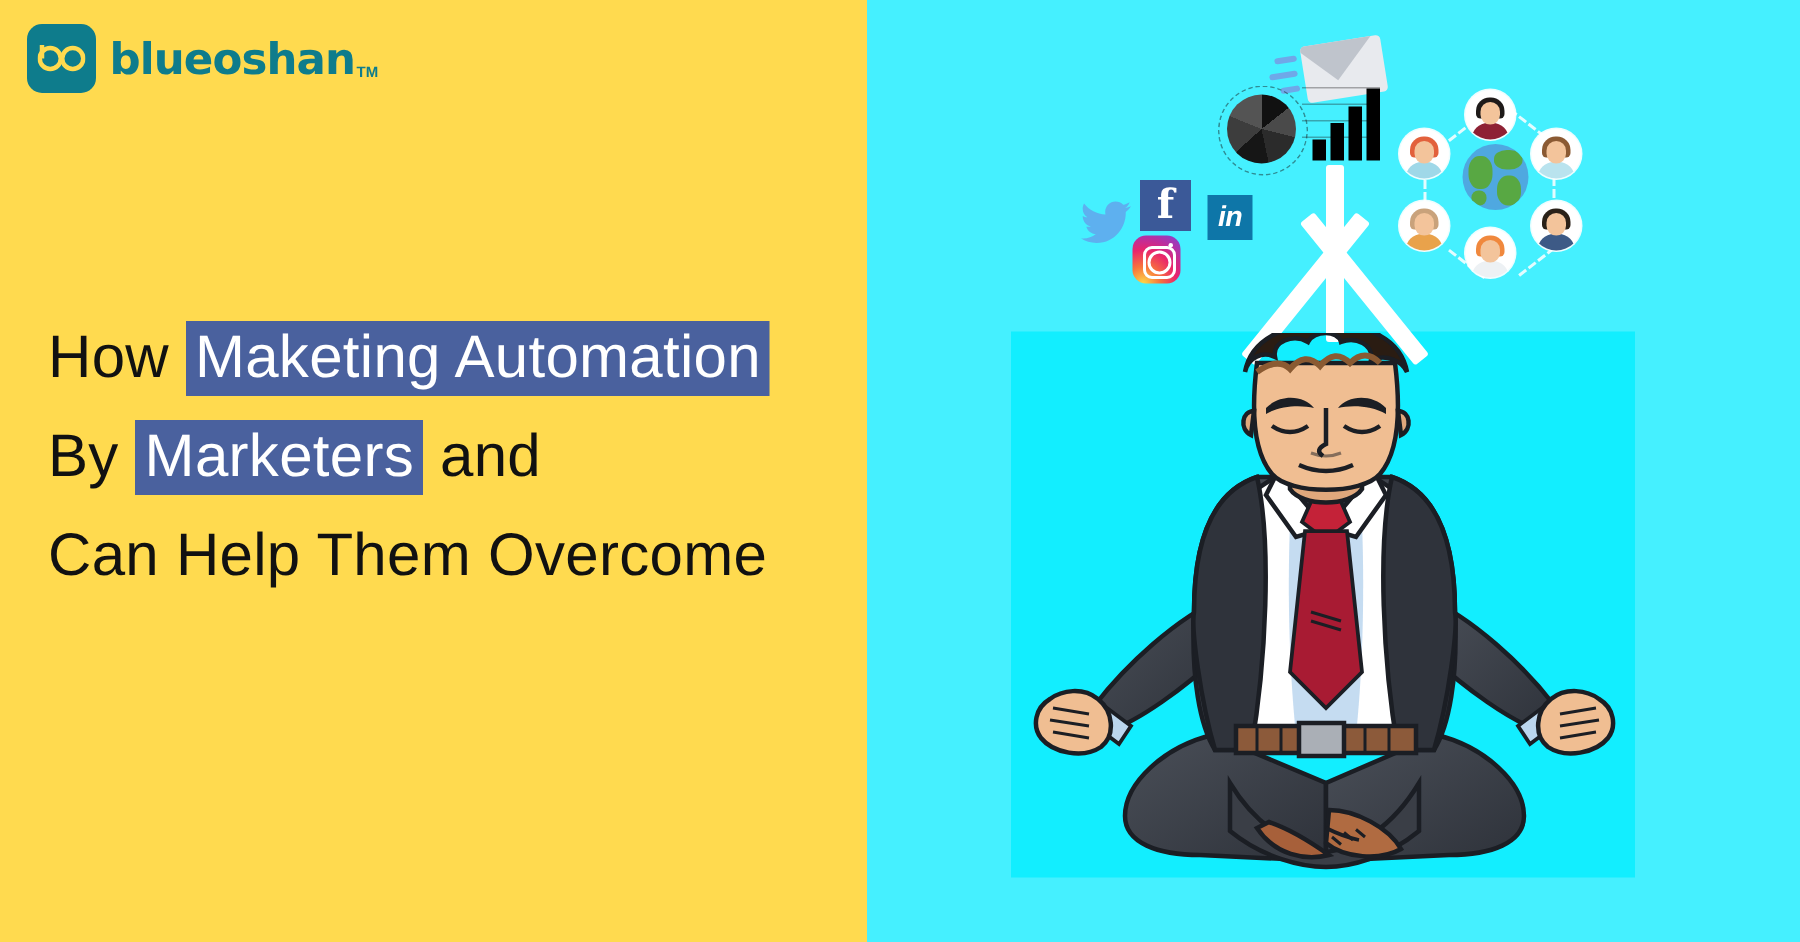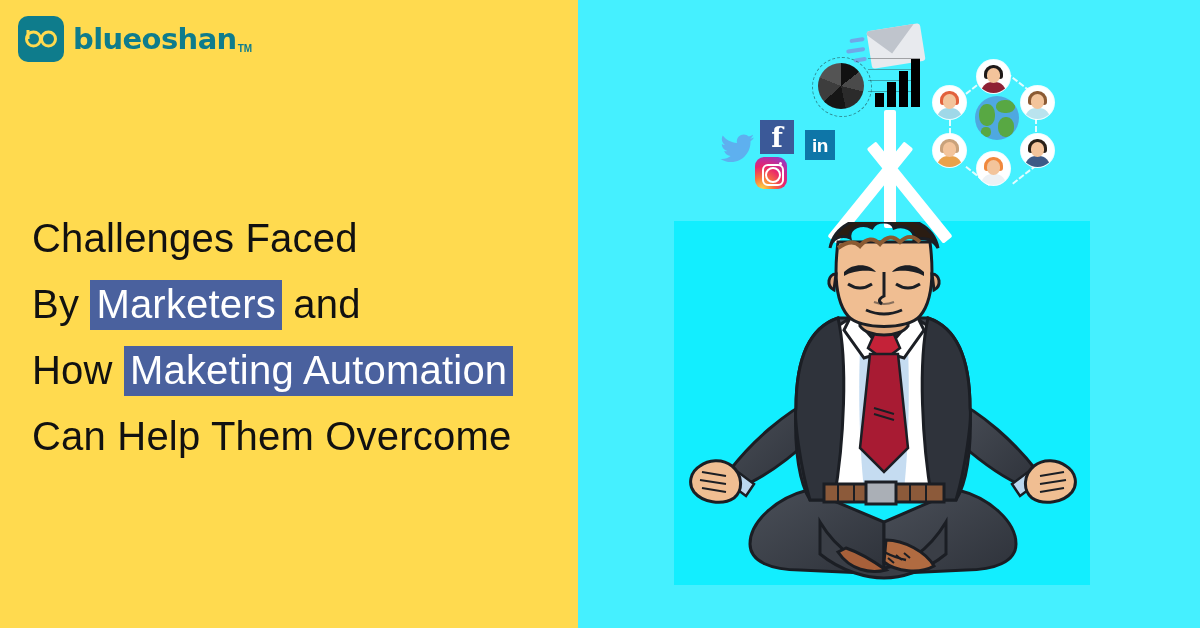--- a/index.html
+++ b/index.html
@@ -69,21 +69,21 @@
 
   
   .soc{position:absolute;}
   .soc-fb{left:760px;top:120px;width:34px;height:34px;background:#3B5998;}
   .soc-fb span{position:absolute;left:0;right:0;top:50%;transform:translateY(-50%);
                text-align:center;color:#ffffff;font-size:27px;font-weight:700;
                font-family:"DejaVu Serif",serif;line-height:1;}
   .soc-li{left:805px;top:130px;width:30px;height:30px;background:#0E76A8;}
   .soc-li span{position:absolute;left:0;right:0;top:50%;transform:translateY(-50%);
                text-align:center;color:#ffffff;font-size:19px;font-weight:700;line-height:1;
-               letter-spacing:-0.5px;}
+               letter-spacing:-0.5px;font-style:italic;}
   .soc-ig{left:755px;top:157px;width:32px;height:32px;border-radius:9px;
           background:radial-gradient(circle at 22% 100%,#FDD848 0%,#F8743C 28%,#E9256C 55%,#B72FA3 76%,#7B48D6 100%);}
   .ig-frame{position:absolute;left:7px;top:7px;width:18px;height:18px;border:2.5px solid #fff;border-radius:6px;}
   .ig-lens{position:absolute;left:10px;top:10px;width:12px;height:12px;border:2.5px solid #fff;border-radius:50%;}
   .ig-dot{position:absolute;right:5px;top:5px;width:3px;height:3px;background:#fff;border-radius:50%;}
   .soc-tw{left:719px;top:134px;width:36px;height:30px;}
 
   
   .network{position:absolute;left:933px;top:58px;width:124px;height:124px;}
   .globe{position:absolute;left:42px;top:38px;width:44px;height:44px;border-radius:50%;
@@ -127,23 +127,22 @@
         <rect x="1.5" y="0" width="3" height="9" fill="#FFDA4F"></rect>
       </svg>
     </div>
     <div class="logo-word">
       <span class="logo-text">blueoshan</span>
       <span class="logo-tm">TM</span>
     </div>
   </div>
 
   <div class="headline">
-    <div class="hl-line">Challenges Faced</div>
+    <div class="hl-line"><span>How </span><span class="hl-hi">Maketing Automation</span></div>
     <div class="hl-line"><span>By </span><span class="hl-hi">Marketers</span><span> and</span></div>
-    <div class="hl-line"><span>How </span><span class="hl-hi">Maketing Automation</span></div>
     <div class="hl-line">Can Help Them Overcome</div>
   </div>
 
   <div class="ray ray-left"></div>
   <div class="ray ray-center"></div>
   <div class="ray ray-right"></div>
 
   <div class="envelope">
     <div class="env-body"></div>
     <div class="env-flap"></div>

